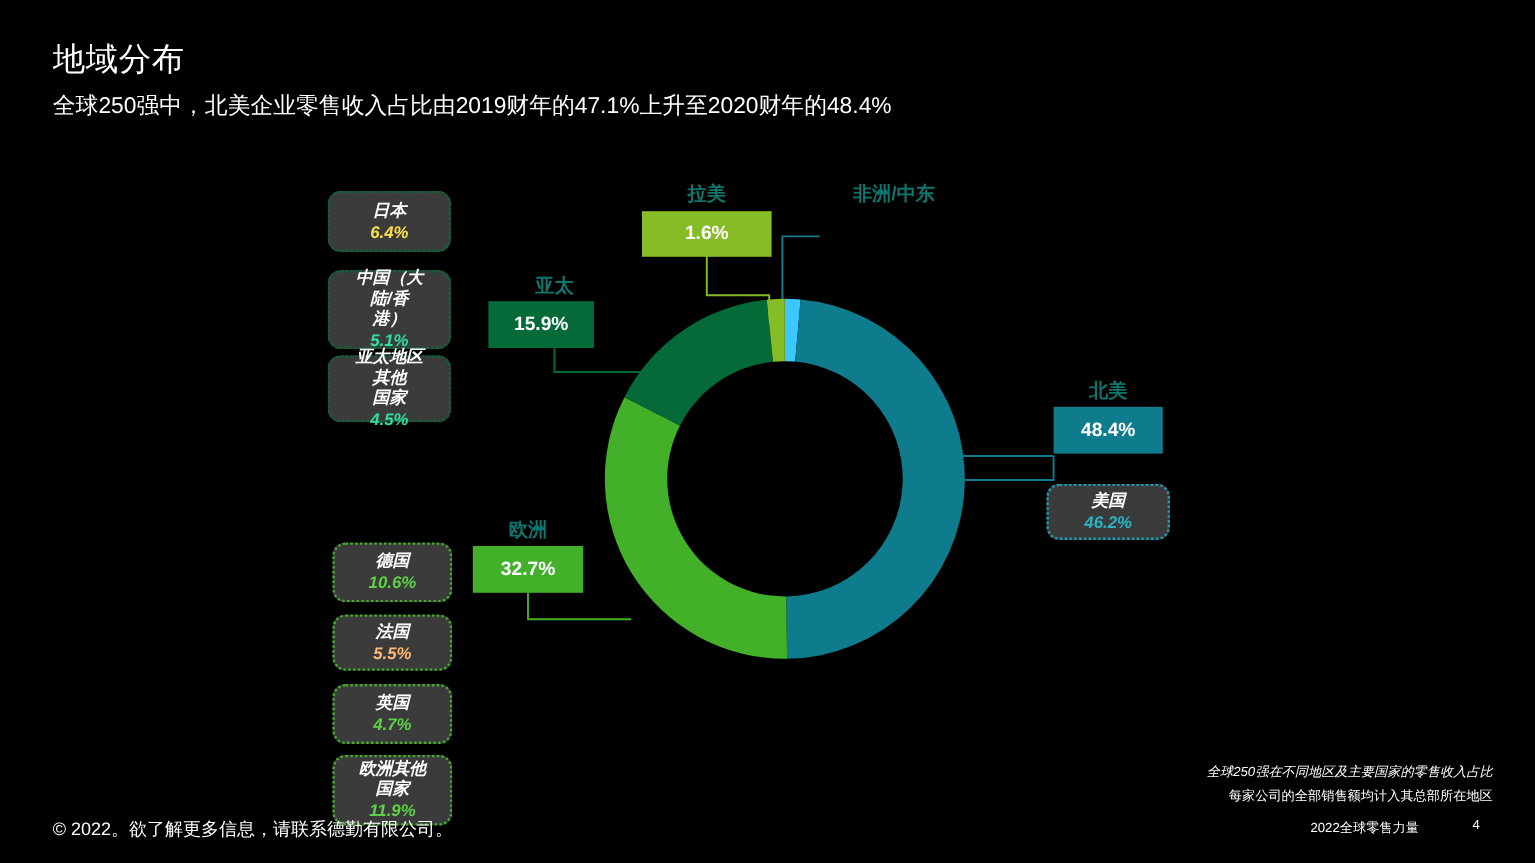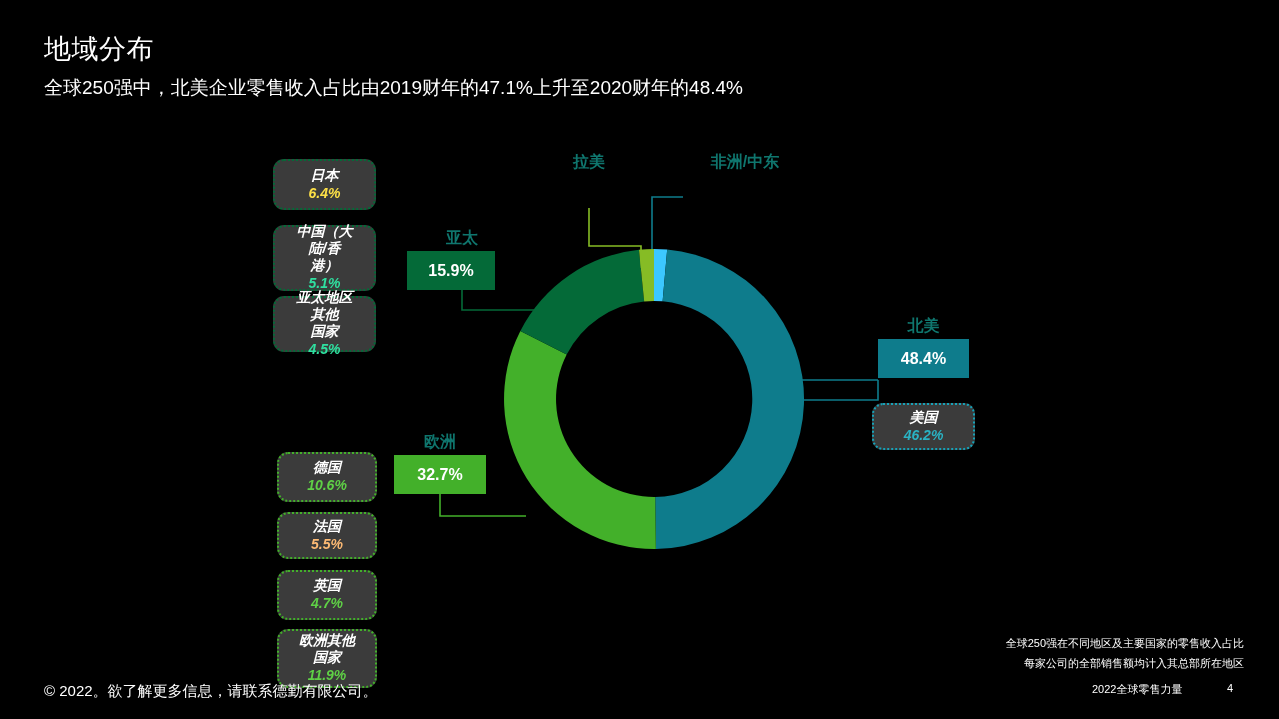--- a/index.html
+++ b/index.html
@@ -110,20 +110,21 @@
     width: 1279px;
     height: 719px;
     pointer-events: none;
   }
 
   
   .footnote {
     position: absolute;
     right: 35px;
     font-size: 11px;
+    font-style: italic;
     color: #ffffff;
     text-align: right;
     white-space: nowrap;
   }
   .foot-copy {
     position: absolute;
     left: 44px;
     top: 682px;
     font-size: 15px;
     color: #ffffff;
@@ -181,20 +182,21 @@
 
         <path d="M -15.04,-149.24 A 150,150 0 0 1 0,-150 L 0,-98 A 98,98 0 0 0 -9.83,-97.50 Z" fill="#86BC25"></path>
       </g>
     </svg>
   </div>
 
   <div class="callout-title" style="left:407px; top:228px; width:110px;">亚太</div>
   <div class="callout" style="left:407px; top:251px; width:88px; height:39px; background:#046A38;">15.9%</div>
 
   <div class="callout-title" style="left:535px; top:152px; width:108px;">拉美</div>
+  <div class="callout" style="left:535px; top:176px; width:108px; height:38px; background:#86BC25;">1.6%</div>
 
   <div class="callout-title" style="left:683px; top:152px; width:124px;">非洲/中东</div>
 
   <div class="callout-title" style="left:878px; top:316px; width:91px;">北美</div>
   <div class="callout" style="left:878px; top:339px; width:91px; height:39px; background:#0E7C8C;">48.4%</div>
 
   <div class="callout-title" style="left:394px; top:432px; width:92px;">欧洲</div>
   <div class="callout" style="left:394px; top:455px; width:92px; height:39px; background:#43B02A;">32.7%</div>
 
   <div class="subbox" style="left:273px; top:159px; width:103px; height:51px; border-color:#046A38;">

